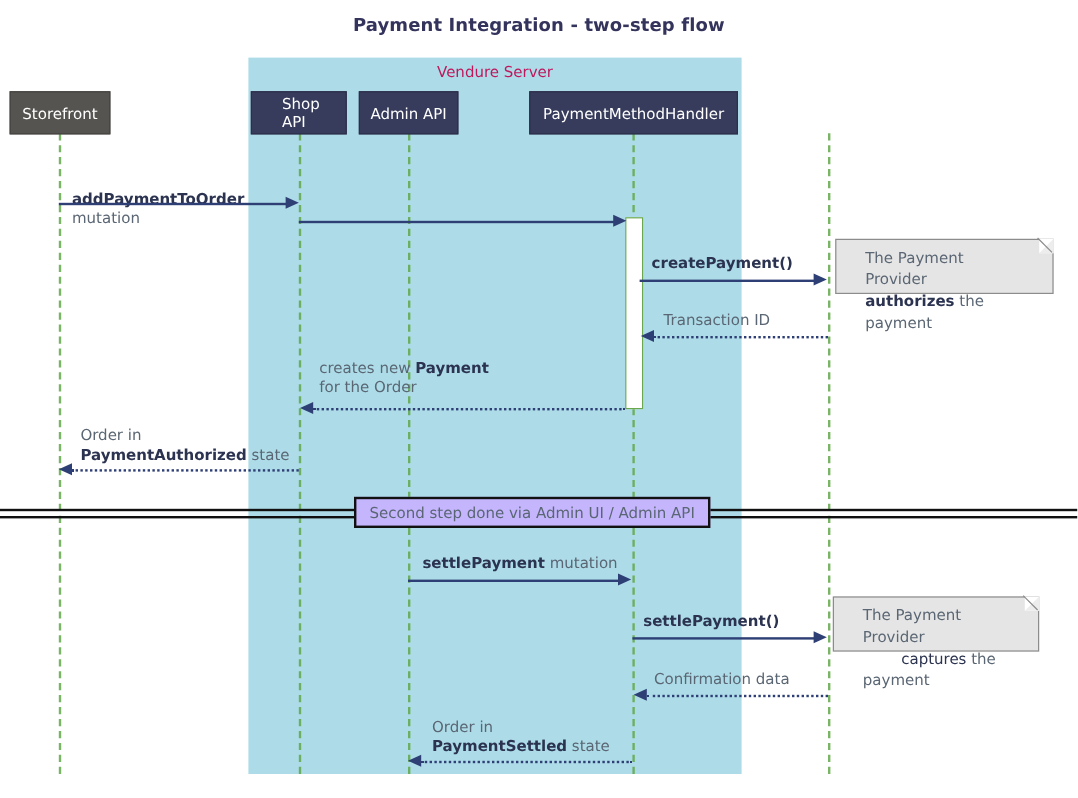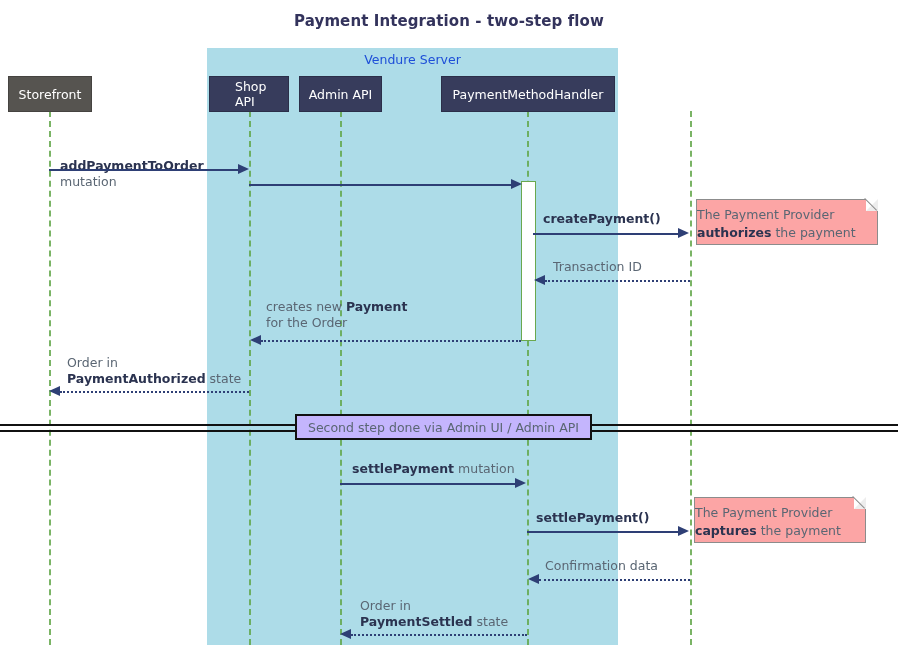--- a/index.html
+++ b/index.html
@@ -6,21 +6,21 @@
   body{font-family:"DejaVu Sans","Liberation Sans",sans-serif;}
   #stage{position:relative;width:898px;height:665px;overflow:hidden;background:#fff;}
   .abs{position:absolute;}
 
   
   #title{left:0;top:12px;width:898px;text-align:center;font-size:15px;color:#33335c;
          font-weight:bold;letter-spacing:.1px;}
 
   
   #groupbox{left:207px;top:48px;width:411px;height:597px;background:#addce8;}
-  #grouplabel{left:207px;top:52px;width:411px;text-align:center;font-size:12.5px;color:#1d4ed8;}
+  #grouplabel{left:207px;top:52px;width:411px;text-align:center;font-size:12.5px;color:#be185d;}
 
   
   .phead{height:36px;display:flex;align-items:center;justify-content:center;
          color:#ffffff;font-size:12.5px;box-sizing:border-box;}
   .phead.dark{background:#373c5c;border:1px solid #2b2f49;}
   .phead.grey{background:#565450;border:1px solid #454340;}
   .phead.teal{background:#34a2ad;border:1px solid #2b8d97;}
 
   
   .lifeline{width:0;border-left:2px dashed #63a84b;opacity:.85;}
@@ -34,22 +34,22 @@
   .arrowhead{width:0;height:0;}
   .arrowhead.right{border-top:5px solid transparent;border-bottom:5px solid transparent;
                    border-left:11px solid #2e3f75;}
   .arrowhead.left{border-top:5px solid transparent;border-bottom:5px solid transparent;
                   border-right:11px solid #2e3f75;}
 
   
   .msglabel{font-size:12.5px;color:#5a6673;line-height:16px;white-space:nowrap;}
 
   
-  .note{background:#fca5a5;border:1px solid #8c8c8c;box-sizing:border-box;
-        font-size:12.5px;color:#5a6673;line-height:18px;padding:6px 0;}
+  .note{background:#e5e5e5;border:1px solid #8c8c8c;box-sizing:border-box;
+        font-size:12.5px;color:#5a6673;line-height:18px;padding:6px 24px;}
 
   
   .divline{height:0;border-top:2px solid #111111;}
   .divbox{background:#c4b5fd;border:2px solid #111111;box-sizing:border-box;
           display:flex;align-items:center;justify-content:center;
           font-size:12.5px;color:#5a6673;}
 </style>
 </head>
 <body>
 
@@ -155,19 +155,19 @@
   <div class="abs note" style="left:696px;top:199px;width:182px;height:46px;">
     <span>The Payment Provider</span><br>
     <span style="font-weight:bold;color:#2b3350;">authorizes</span><span> the payment</span>
   </div>
   <div class="abs" style="left:866px;top:199px;width:12px;height:12px;background:#ffffff;"></div>
   <div class="abs" style="left:866px;top:199px;width:0;height:0;border-left:12px solid transparent;border-bottom:12px solid #ededed;"></div>
   <div class="abs" style="left:865px;top:198px;width:17px;height:0;border-top:1px solid #8c8c8c;transform:rotate(45deg);transform-origin:left top;"></div>
 
   <div class="abs note" style="left:694px;top:497px;width:172px;height:46px;">
     <span>The Payment Provider</span><br>
-    <span style="font-weight:bold;color:#2b3350;">captures</span><span> the payment</span>
+    <span style="font-weight:normal;color:#2b3350;margin-left:32px;">captures</span><span> the payment</span>
   </div>
   <div class="abs" style="left:854px;top:497px;width:12px;height:12px;background:#ffffff;"></div>
   <div class="abs" style="left:854px;top:497px;width:0;height:0;border-left:12px solid transparent;border-bottom:12px solid #ededed;"></div>
   <div class="abs" style="left:853px;top:496px;width:17px;height:0;border-top:1px solid #8c8c8c;transform:rotate(45deg);transform-origin:left top;"></div>
 
 </div>
 
 </body></html>

